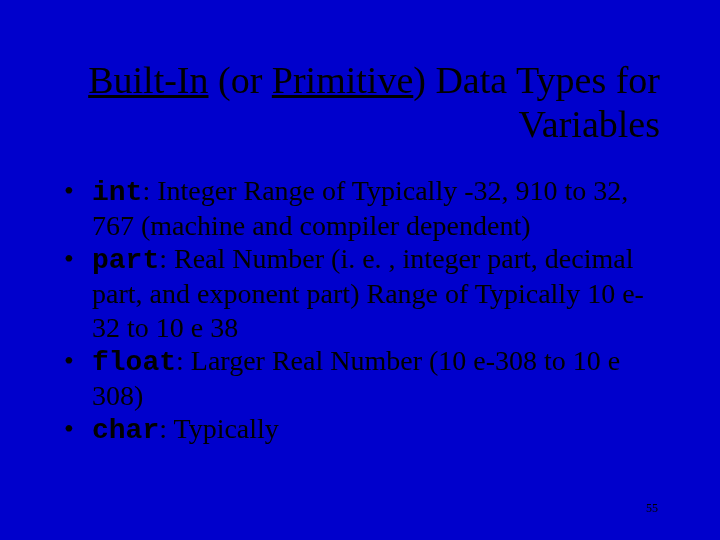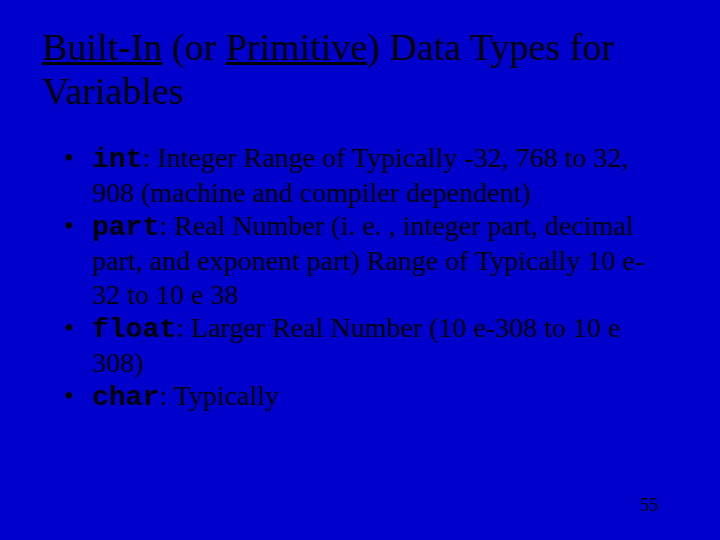--- a/index.html
+++ b/index.html
@@ -5,27 +5,28 @@
   * { margin: 0; padding: 0; box-sizing: border-box; }
   html, body { width: 720px; height: 540px; }
   body {
     background: #0000cc;
     font-family: "Times New Roman", Times, serif;
     color: #000;
     position: relative;
     overflow: hidden;
   }
   .title {
-    text-align: left;
+    text-align: right;
     font-size: 38px;
     line-height: 1.15;
     padding-top: 26px;
-    padding-left: 42px;
+    padding-left: 60px;
     padding-right: 60px;
     font-weight: normal;
+    margin-top: 33px;
   }
   .title .u { text-decoration: underline; }
   .content {
     padding: 28px 62px 0 62px;
     font-size: 28px;
     line-height: 1.18;
   }
   .item {
     display: flex;
     margin-bottom: 0;
@@ -42,36 +43,36 @@
   .kw {
     font-family: "Courier New", Courier, monospace;
     font-weight: bold;
     letter-spacing: 0;
     margin-top: 16px;
   }
   .pagenum {
     position: absolute;
     right: 62px;
     bottom: 24px;
-    font-size: 18px;
+    font-size: 12px;
   }
 </style>
 </head>
 <body>
 
 <div class="title">
   <span class="u">Built-In</span><span> (or </span><span class="u">Primitive</span><span>) Data Types for Variables</span>
 </div>
 
 <div class="content">
 
   <div class="item">
     <div class="bullet">•</div>
     <div class="body">
-      <span class="kw">int</span><span>: Integer Range of Typically -32, 768 to 32, 908 (machine and compiler dependent)</span>
+      <span class="kw">int</span><span>: Integer Range of Typically -32, 910 to 32, 767 (machine and compiler dependent)</span>
     </div>
   </div>
 
   <div class="item">
     <div class="bullet">•</div>
     <div class="body">
       <span class="kw">part</span><span>: Real Number (i. e. , integer part, decimal part, and exponent part) Range of Typically 10 e-32 to 10 e 38</span>
     </div>
   </div>
 

